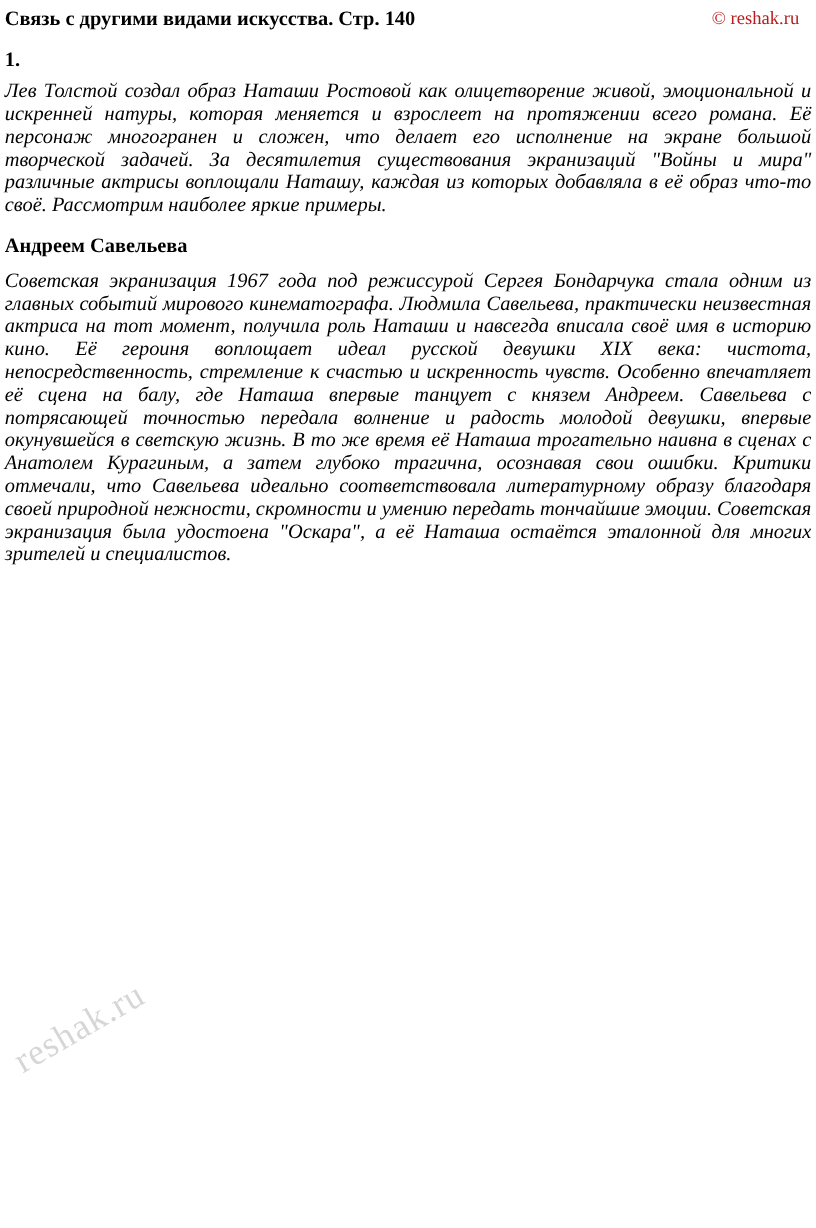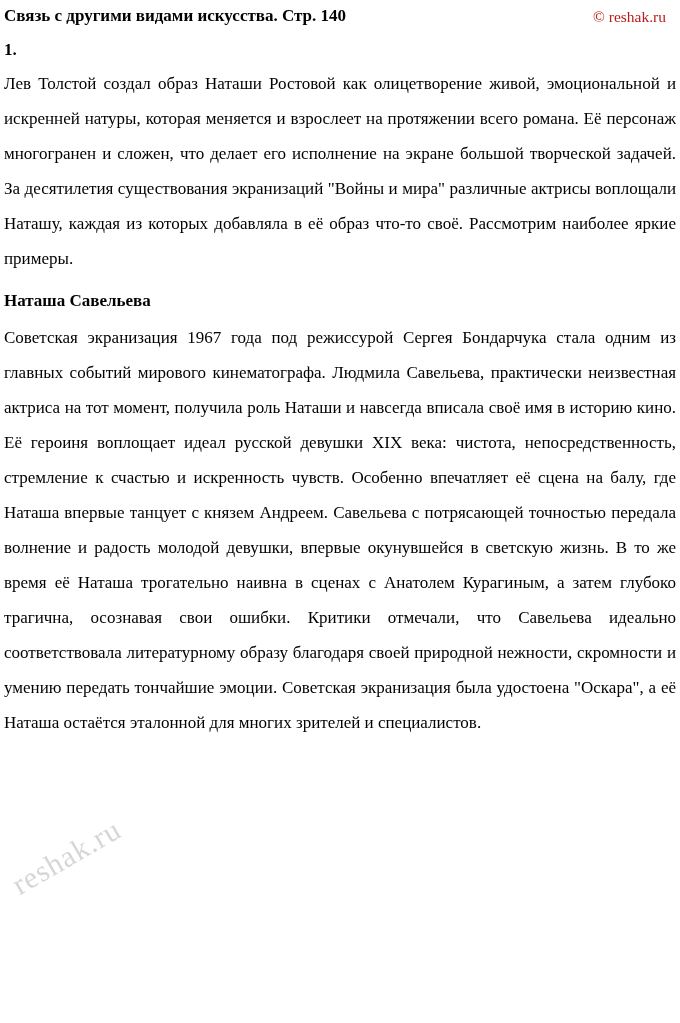--- a/index.html
+++ b/index.html
@@ -17,21 +17,21 @@
   }
   .page {
     position: relative;
     width: 680px;
     height: 1023px;
     padding: 0;
     box-sizing: border-box;
   }
   .header {
     display: flex;
-    align-items: flex-end;
+    align-items: center;
     justify-content: flex-start;
     padding: 6px 4px 0 4px;
     box-sizing: border-box;
   }
   .header-title {
     font-weight: bold;
     font-size: 17px;
     line-height: 20px;
     white-space: nowrap;
   }
@@ -47,25 +47,26 @@
     box-sizing: border-box;
   }
   .task-number {
     font-weight: bold;
     font-size: 17px;
     margin-top: 14px;
     margin-bottom: 6px;
   }
   p.body-text {
     font-size: 17px;
-    line-height: 35px;
+    line-height: 19px;
     margin: 0 0 10px 0;
     text-align: justify;
     text-justify: inter-word;
     hyphens: none;
+    font-style: italic;
   }
   h3.subhead {
     font-size: 17px;
     font-weight: bold;
     margin: 14px 0 8px 0;
     line-height: 22px;
   }
   
   .wm-diag {
     position: absolute;
@@ -89,20 +90,20 @@
   <div class="header">
     <div class="header-title">Связь с другими видами искусства. Стр. 140</div>
     <div class="header-watermark">© reshak.ru</div>
   </div>
 
   <div class="content">
     <div class="task-number">1.</div>
 
     <p class="body-text">Лев Толстой создал образ Наташи Ростовой как олицетворение живой, эмоциональной и искренней натуры, которая меняется и взрослеет на протяжении всего романа. Её персонаж многогранен и сложен, что делает его исполнение на экране большой творческой задачей. За десятилетия существования экранизаций "Войны и мира" различные актрисы воплощали Наташу, каждая из которых добавляла в её образ что-то своё. Рассмотрим наиболее яркие примеры.</p>
 
-    <h3 class="subhead">Наташа Савельева</h3>
+    <h3 class="subhead">Андреем Савельева</h3>
 
     <p class="body-text">Советская экранизация 1967 года под режиссурой Сергея Бондарчука стала одним из главных событий мирового кинематографа. Людмила Савельева, практически неизвестная актриса на тот момент, получила роль Наташи и навсегда вписала своё имя в историю кино. Её героиня воплощает идеал русской девушки XIX века: чистота, непосредственность, стремление к счастью и искренность чувств. Особенно впечатляет её сцена на балу, где Наташа впервые танцует с князем Андреем. Савельева с потрясающей точностью передала волнение и радость молодой девушки, впервые окунувшейся в светскую жизнь. В то же время её Наташа трогательно наивна в сценах с Анатолем Курагиным, а затем глубоко трагична, осознавая свои ошибки. Критики отмечали, что Савельева идеально соответствовала литературному образу благодаря своей природной нежности, скромности и умению передать тончайшие эмоции. Советская экранизация была удостоена "Оскара", а её Наташа остаётся эталонной для многих зрителей и специалистов.</p>
   </div>
 
   <div class="wm-diag">reshak.ru</div>
 
 </div>
 
 </body></html>

